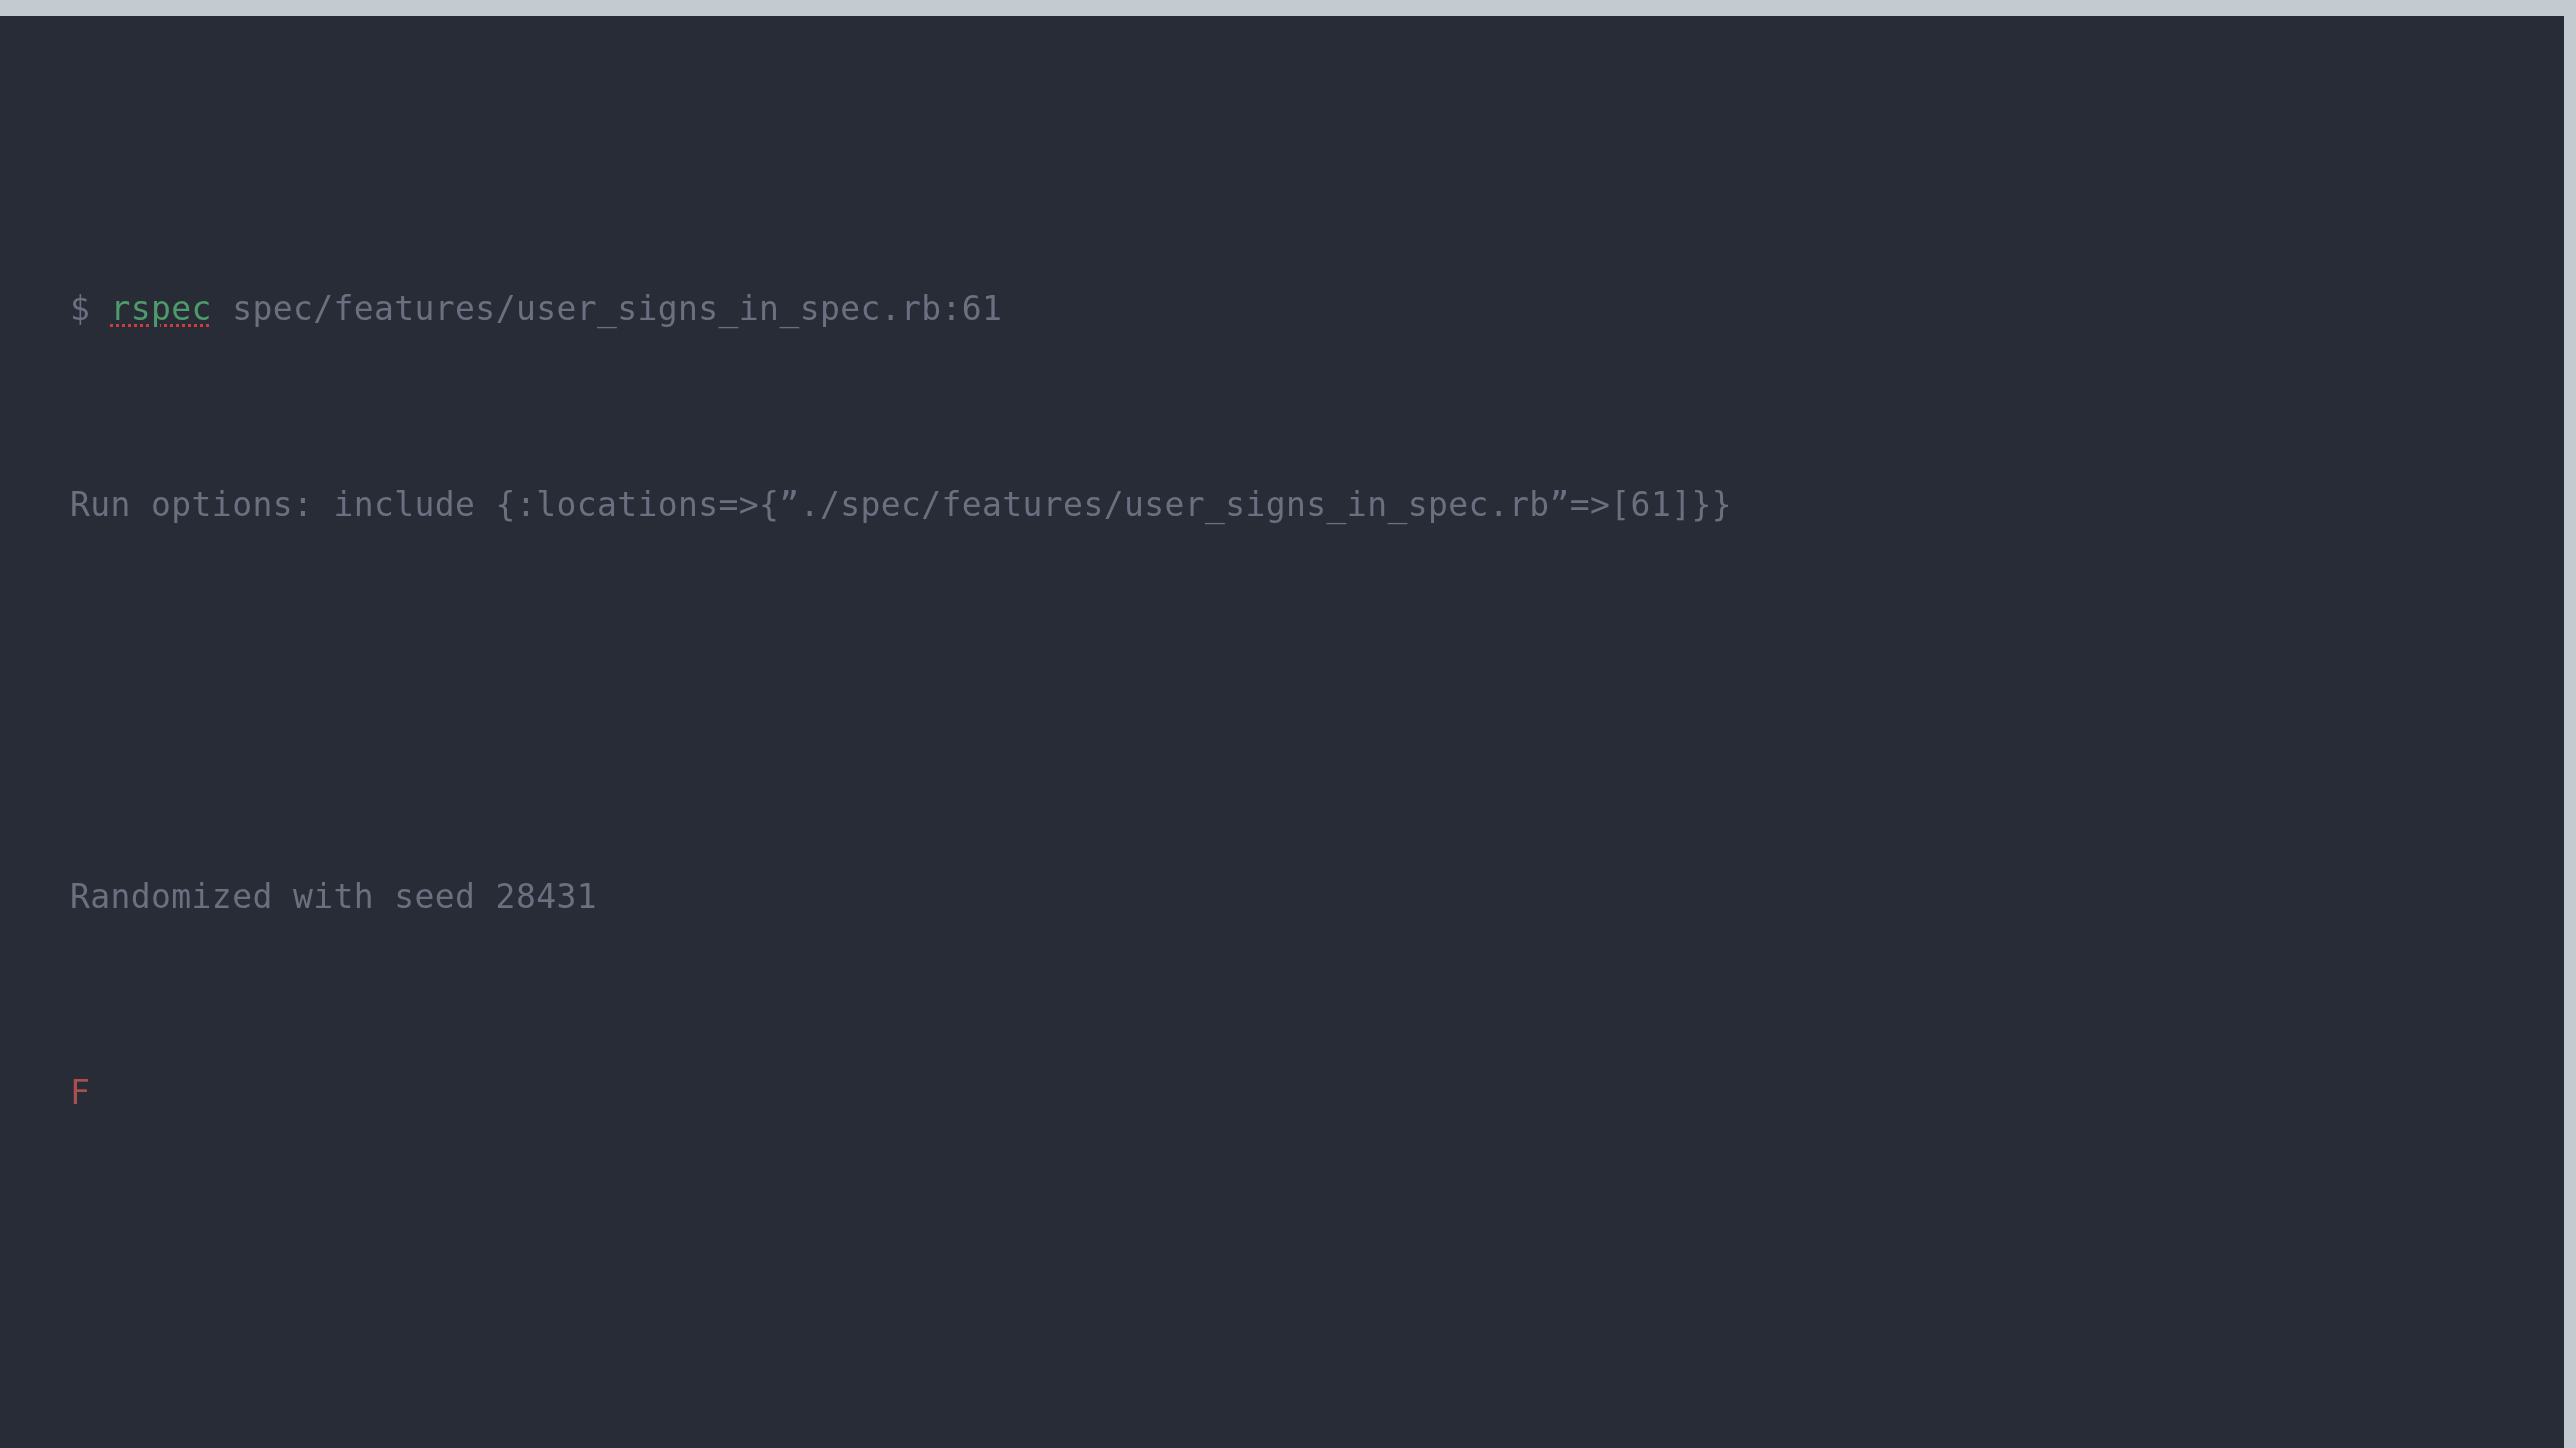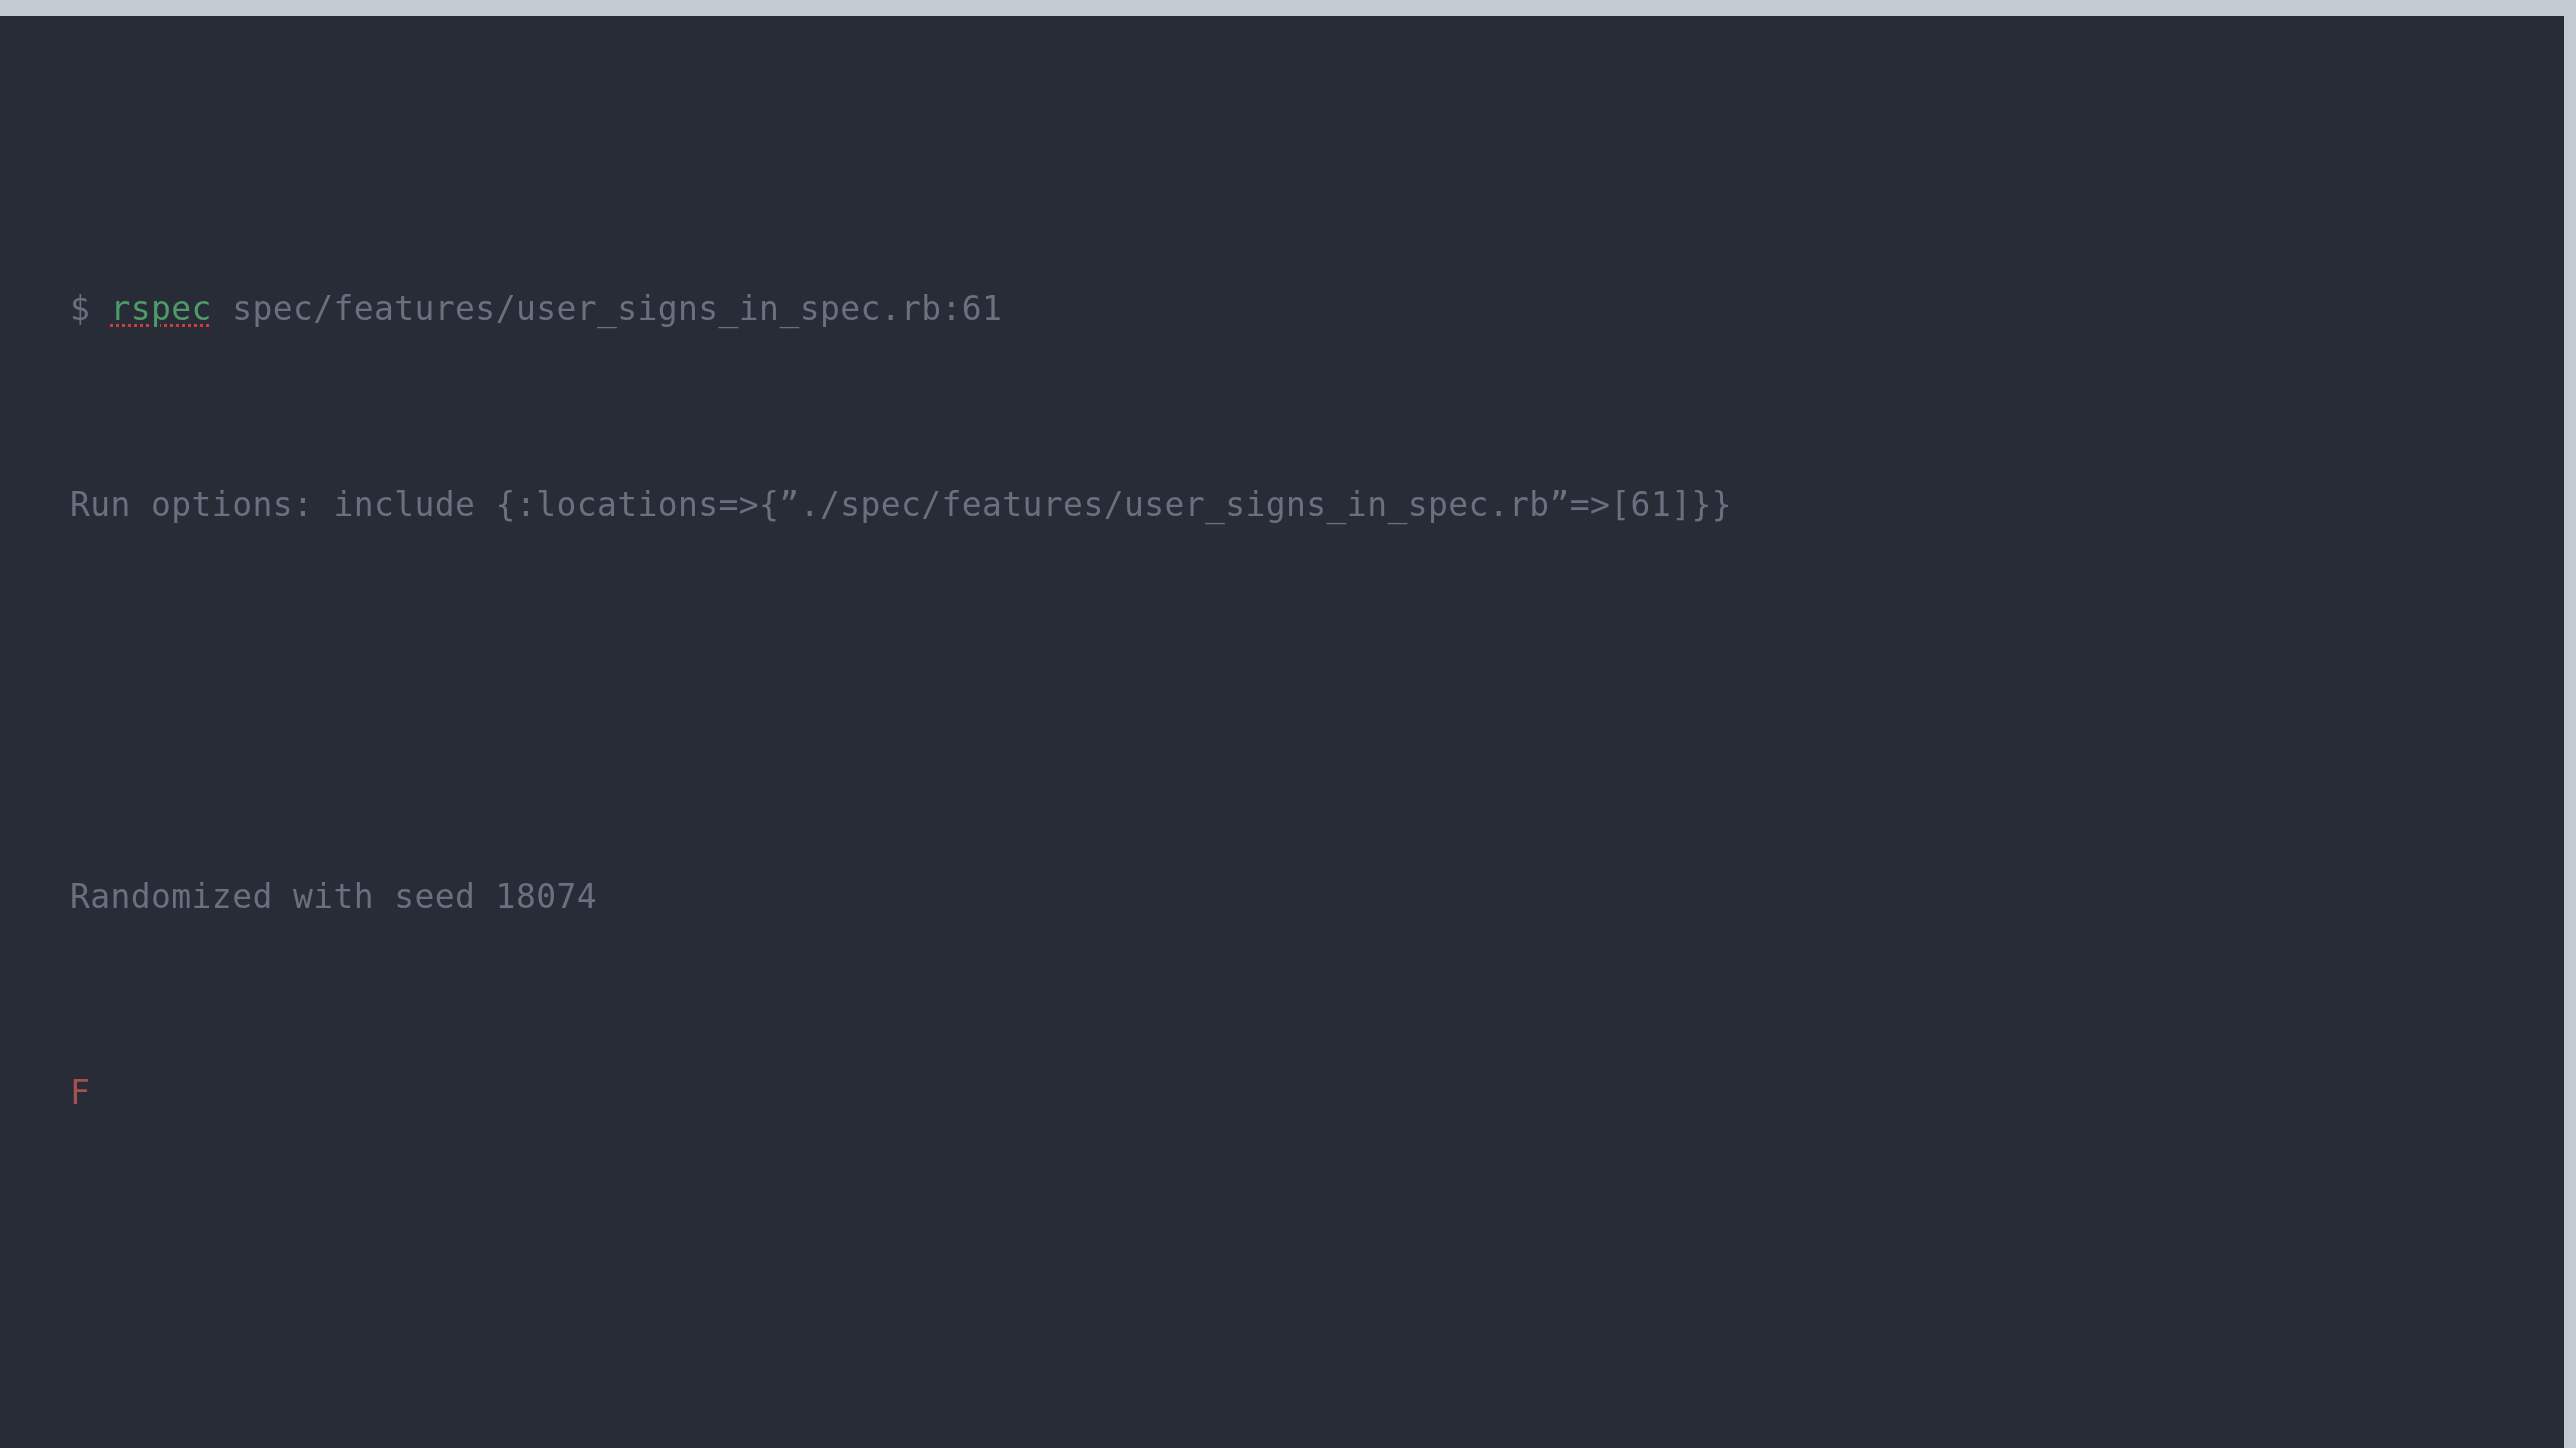--- a/index.html
+++ b/index.html
@@ -58,21 +58,21 @@
 
 <div id="terminal">
   <div id="terminal-body">
 
     <div class="line"><span class="c-grey">$ </span><span class="c-green sp-underline">rspec</span><span class="c-grey sp-underline-ignore"> spec/features/user_signs_in_spec.rb:61</span></div>
 
     <div class="line"><span class="c-grey">Run options: include {:locations=&gt;{”./spec/features/user_signs_in_spec.rb”=&gt;[61]}}</span></div>
 
     <div class="blank"></div>
 
-    <div class="line"><span class="c-grey">Randomized with seed 18074</span></div>
+    <div class="line"><span class="c-grey">Randomized with seed 28431</span></div>
 
     <div class="line"><span class="c-dullred">F</span></div>
 
     <div class="blank"></div>
 
     
 
     
 
     

